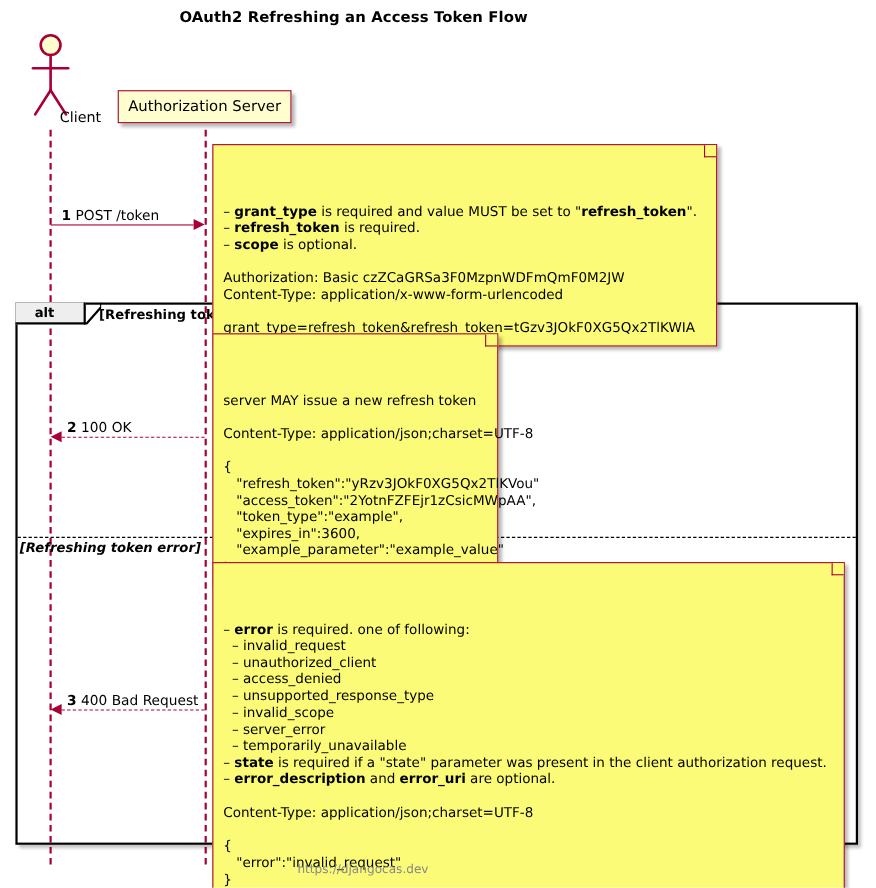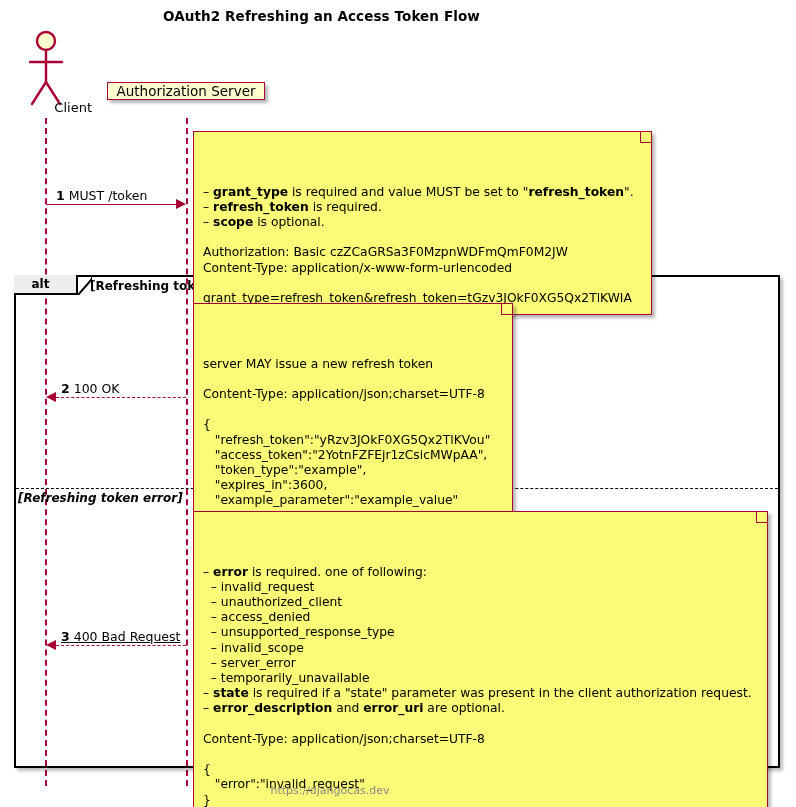--- a/index.html
+++ b/index.html
@@ -59,21 +59,21 @@
     text-align: right;
     font-size: 13px;
   }
 
   
   #participant-server {
     position: absolute;
     left: 107px;
     top: 82px;
     width: 158px;
-    height: 18px;
+    height: 30px;
     box-sizing: border-box;
     background: #FEFECE;
     border: 1.5px solid #A80036;
     display: flex;
     align-items: center;
     justify-content: center;
     font-size: 13.5px;
     box-shadow: 3px 3px 3px rgba(0,0,0,0.28);
   }
 
@@ -176,21 +176,21 @@
     top: 0; right: 0;
     width: 10px; height: 10px;
     background: #FBFB77;
     border-left: 1px solid #A80036;
     border-bottom: 1px solid #A80036;
   }
   .note-line { white-space: pre; }
   .note-line b { font-weight: bold; }
 
   #note-request  { left: 193px; top: 131px; width: 459px; }
-  #note-success  { left: 193px; top: 303px; width: 320px; }
+  #note-success  { left: 193px; top: 303px; width: 260px; }
   #note-error    { left: 193px; top: 511px; width: 575px; }
 
   
   #footer-link {
     position: absolute;
     left: 0; top: 784px;
     width: 660px;
     text-align: center;
     font-size: 11px;
     color: #888888;
@@ -230,33 +230,33 @@
       <polyline points="0,20 14,4 14,0" fill="none" stroke="#000000" stroke-width="2"></polyline>
     </svg>
   </div>
   <div id="alt-label">alt</div>
   <div class="alt-condition" id="alt-cond-1">[Refreshing token success]</div>
   <div id="alt-divider"></div>
   <div class="alt-condition" id="alt-cond-2">[Refreshing token error]</div>
 
   <div class="msg-label" style="left:56px; top:188px;">
     <b>1</b> 
-    <span>MUST /token</span>
+    <span>POST /token</span>
   </div>
   <div class="msg-line" style="left:46px; top:204px; width:130px;"></div>
   <div class="arrowhead arrow-right" style="left:176px; top:199px;"></div>
 
   <div class="msg-label" style="left:61px; top:381px;">
     <b>2</b> 
     <span>100 OK</span>
   </div>
   <div class="msg-line dashed" style="left:56px; top:397px; width:130px;"></div>
   <div class="arrowhead arrow-left" style="left:46px; top:392px;"></div>
 
-  <div class="msg-label" style="left:61px; top:629px;text-decoration:underline;">
+  <div class="msg-label" style="left:61px; top:629px;">
     <b>3</b> 
     <span>400 Bad Request</span>
   </div>
   <div class="msg-line dashed" style="left:56px; top:645px; width:130px;"></div>
   <div class="arrowhead arrow-left" style="left:46px; top:640px;"></div>
 
   <div class="note" id="note-request">
     <span class="fold"></span>
   <div class="note-line"><span>– </span><b>grant_type</b><span> is required and value MUST be set to "</span><b>refresh_token</b><span>".</span></div><div class="note-line"><span>– </span><b>refresh_token</b><span> is required.</span></div><div class="note-line"><span>– </span><b>scope</b><span> is optional.</span></div><div class="note-line">&nbsp;</div><div class="note-line"><span>Authorization: Basic czZCaGRSa3F0MzpnWDFmQmF0M2JW</span></div><div class="note-line"><span>Content-Type: application/x-www-form-urlencoded</span></div><div class="note-line">&nbsp;</div><div class="note-line"><span>grant_type=refresh_token&amp;refresh_token=tGzv3JOkF0XG5Qx2TlKWIA</span></div></div>
   <div class="note" id="note-success">

